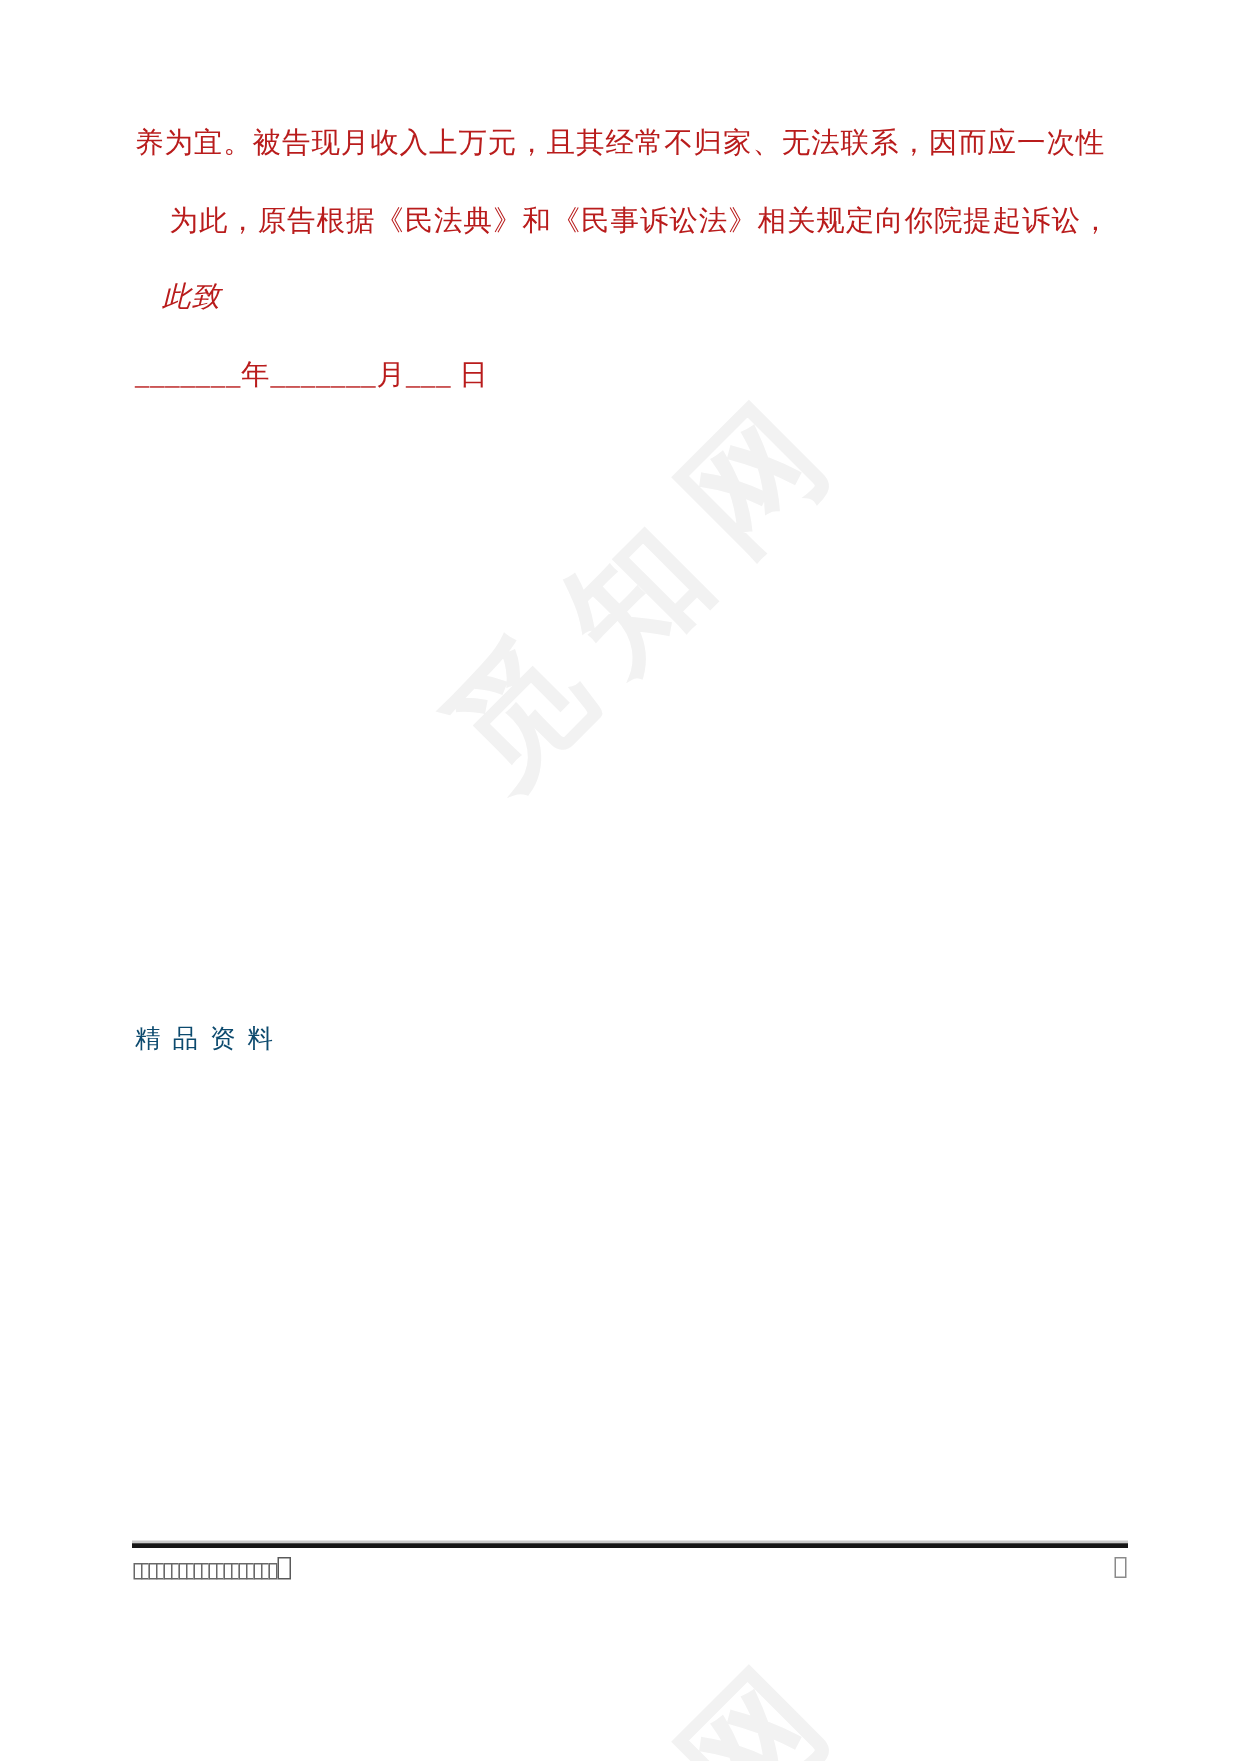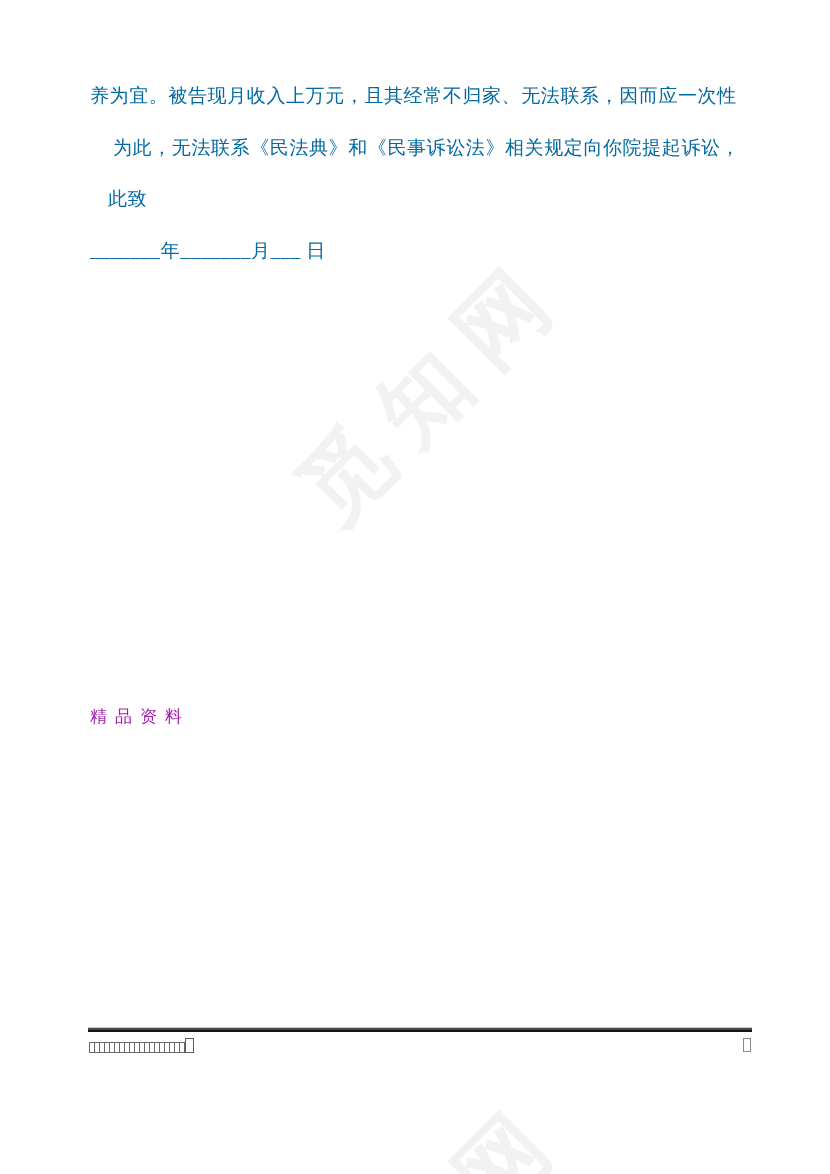--- a/index.html
+++ b/index.html
@@ -25,37 +25,37 @@
   }
   .wm-mid    { left:432px; top:390px;  }
   .wm-bottom { left:432px; top:1233px; }
 
   
   .doc-body {
     position:absolute;
     left:90px; top:70px;
     width:654px;
     z-index:1;
-    color:#0369a1;
+    color:#b91c1c;
     font-size:19px;
     letter-spacing:0.6px;
   }
   .doc-line {
     height:51.5px;
     line-height:51.5px;
     white-space:nowrap;
   }
   .indent-para { padding-left:23px; }
-  .indent-sig  { padding-left:18px; }
+  .indent-sig  { padding-left:18px;font-style:italic; }
 
   .premium-label {
     position:absolute;
-    left:90px; top:704px;
+    left:90px; top:680px;
     z-index:1;
-    color:#a21caf;
+    color:#0c4a6e;
     font-size:17px;
     letter-spacing:8px;
     line-height:26px;
   }
 
   
   .footer-rule {
     position:absolute;
     left:88px; top:1027px;
     width:664px; height:5px;
@@ -96,21 +96,21 @@
   }
 </style>
 </head>
 <body>
 
 <div class="watermark wm-mid">觅知网</div>
 <div class="watermark wm-bottom">觅知网</div>
 
 <div class="doc-body">
   <div class="doc-line">养为宜。被告现月收入上万元，且其经常不归家、无法联系，因而应一次性</div>
-  <div class="doc-line indent-para">为此，无法联系《民法典》和《民事诉讼法》相关规定向你院提起诉讼，</div>
+  <div class="doc-line indent-para">为此，原告根据《民法典》和《民事诉讼法》相关规定向你院提起诉讼，</div>
   <div class="doc-line indent-sig">此致</div>
   <div class="doc-line">_______年_______月___ 日</div>
 </div>
 
 <div class="premium-label">精品资料</div>
 
 <div class="footer-rule"></div>
 <div class="footer-left-glyphs">
     <span class="tofu"></span>
     <span class="tofu"></span>

